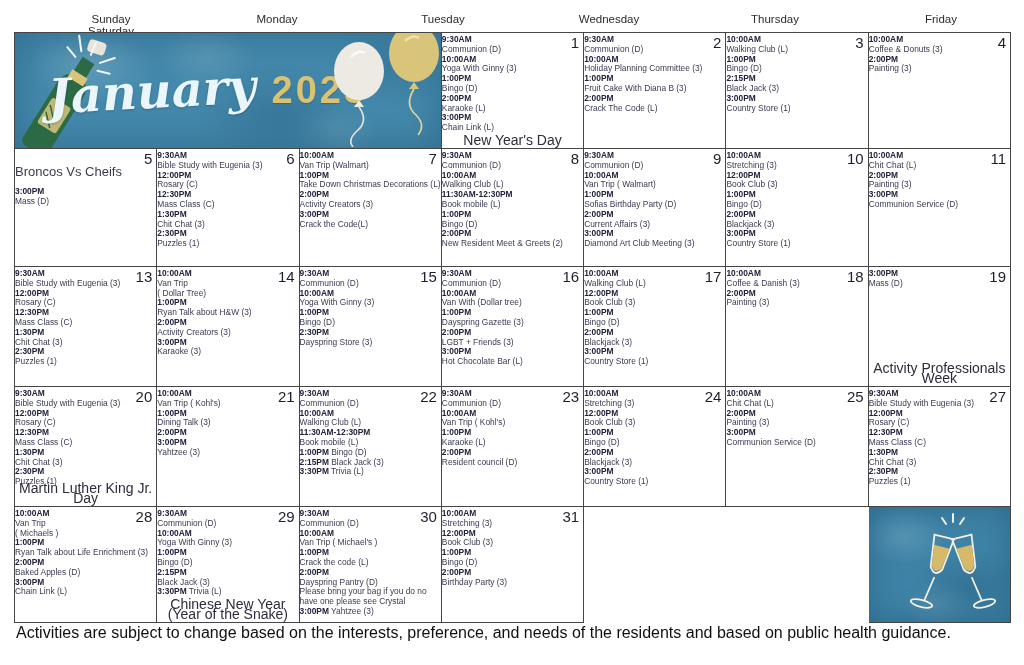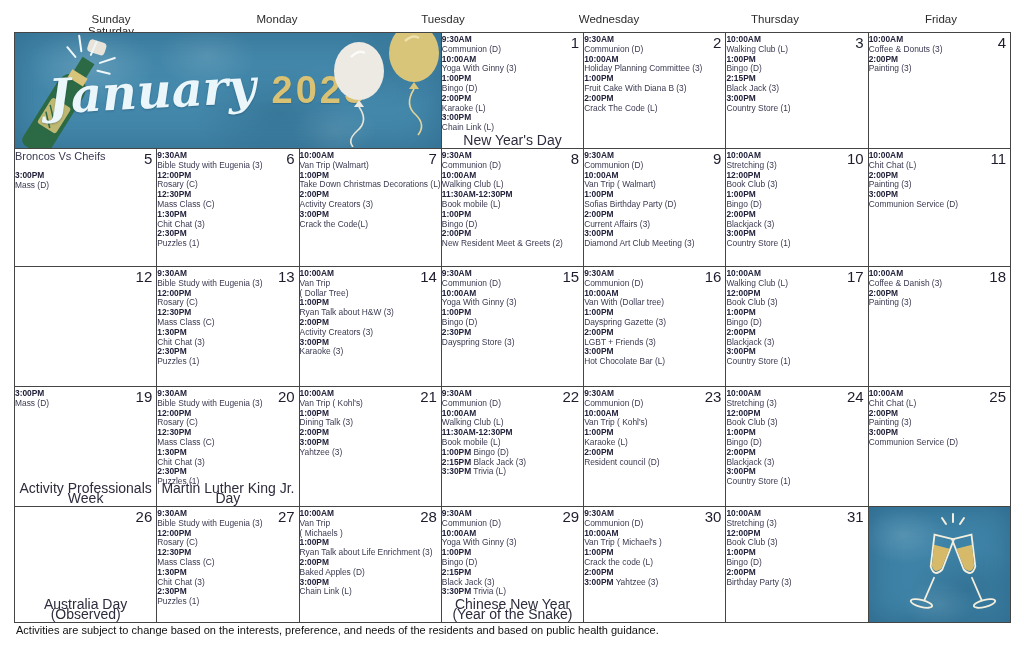--- a/index.html
+++ b/index.html
@@ -12,21 +12,21 @@
         grid-template-columns:repeat(7,1fr);
         grid-template-rows:116px 118px 120px 120px 116px;
         border-top:1px solid #454545;border-left:1px solid #454545;}
   .cell{position:relative;border-right:1px solid #454545;border-bottom:1px solid #454545;
         background:#ffffff;overflow:hidden;}
   .num{position:absolute;top:1px;right:4px;font-size:15px;color:#1d1d2d;z-index:2;}
   .evs{position:relative;padding-top:2px;text-align:left;z-index:1;}
   .ev{font-size:8.4px;line-height:9.8px;color:#3a3a52;}
   .ev .t{font-weight:bold;color:#22223c;}
   .ev .n{white-space:pre-line;}
-  .headline{font-size:11px;line-height:10px;color:#3a3a52;margin-bottom:10px;}
+  .headline{font-size:13px;line-height:10px;color:#3a3a52;margin-bottom:10px;margin-top:16px;}
   .note{position:absolute;left:0;right:0;bottom:3px;text-align:center;font-size:14px;
         line-height:10px;color:#2c2c3c;white-space:pre-line;}
   
   .banner{position:relative;grid-column:1/span 3;grid-row:1;
         border-right:1px solid #454545;border-bottom:1px solid #454545;
         background-color:#4489ac;
         background-image:
           radial-gradient(ellipse 90px 55px at 18% 28%,rgba(255,255,255,.16),transparent 70%),
           radial-gradient(ellipse 120px 70px at 62% 70%,rgba(16,62,92,.22),transparent 72%),
           radial-gradient(ellipse 70px 45px at 45% 20%,rgba(255,255,255,.12),transparent 70%),
@@ -45,21 +45,21 @@
   
   .imgcell{position:relative;grid-column:7;grid-row:5;
         border-right:1px solid #454545;border-bottom:1px solid #454545;
         background-color:#3e83a7;
         background-image:
           radial-gradient(ellipse 60px 40px at 25% 25%,rgba(255,255,255,.13),transparent 70%),
           radial-gradient(ellipse 80px 55px at 70% 70%,rgba(16,60,90,.22),transparent 72%),
           radial-gradient(ellipse 50px 35px at 50% 85%,rgba(255,255,255,.10),transparent 70%);
         box-shadow:inset 0 0 30px rgba(15,55,85,.35);overflow:hidden;}
   .glasses-svg{position:absolute;right:2px;bottom:4px;}
-  .page-footer{position:absolute;left:16px;top:624px;font-size:11px;color:#101010;}
+  .page-footer{position:absolute;left:16px;top:624px;font-size:16px;color:#101010;}
 </style>
 </head>
 <body>
 
 <div class="page">
 
   <div class="weekday-row">
       <div class="wd">Sunday</div>
       <div class="wd">Monday</div>
       <div class="wd">Tuesday</div>
@@ -226,24 +226,20 @@
       </div>
       <div class="cell">
         <div class="num">11</div>
         <div class="evs">
           <div class="ev"><span class="t">10:00AM</span><br><span class="n">Chit Chat (L)</span></div>
           <div class="ev"><span class="t">2:00PM</span><br><span class="n">Painting (3)</span></div>
           <div class="ev"><span class="t">3:00PM</span><br><span class="n">Communion Service (D)</span></div>
         </div>
       </div>
       <div class="cell">
-        <div class="num">12</div>
-        <div class="evs"></div>
-      </div>
-      <div class="cell">
         <div class="num">13</div>
         <div class="evs">
           <div class="ev"><span class="t">9:30AM</span><br><span class="n">Bible Study with Eugenia (3)</span></div>
           <div class="ev"><span class="t">12:00PM</span><br><span class="n">Rosary (C)</span></div>
           <div class="ev"><span class="t">12:30PM</span><br><span class="n">Mass Class (C)</span></div>
           <div class="ev"><span class="t">1:30PM</span><br><span class="n">Chit Chat (3)</span></div>
           <div class="ev"><span class="t">2:30PM</span><br><span class="n">Puzzles (1)</span></div>
         </div>
       </div>
       <div class="cell">
@@ -351,25 +347,20 @@
       </div>
       <div class="cell">
         <div class="num">25</div>
         <div class="evs">
           <div class="ev"><span class="t">10:00AM</span><br><span class="n">Chit Chat (L)</span></div>
           <div class="ev"><span class="t">2:00PM</span><br><span class="n">Painting (3)</span></div>
           <div class="ev"><span class="t">3:00PM</span><br><span class="n">Communion Service (D)</span></div>
         </div>
       </div>
       <div class="cell">
-        <div class="num">26</div>
-        <div class="evs"></div>
-        <div class="note">Australia Day (Observed)</div>
-      </div>
-      <div class="cell">
         <div class="num">27</div>
         <div class="evs">
           <div class="ev"><span class="t">9:30AM</span><br><span class="n">Bible Study with Eugenia (3)</span></div>
           <div class="ev"><span class="t">12:00PM</span><br><span class="n">Rosary (C)</span></div>
           <div class="ev"><span class="t">12:30PM</span><br><span class="n">Mass Class (C)</span></div>
           <div class="ev"><span class="t">1:30PM</span><br><span class="n">Chit Chat (3)</span></div>
           <div class="ev"><span class="t">2:30PM</span><br><span class="n">Puzzles (1)</span></div>
         </div>
       </div>
       <div class="cell">
@@ -393,21 +384,22 @@
         </div>
         <div class="note">Chinese New Year
 (Year of the Snake)</div>
       </div>
       <div class="cell">
         <div class="num">30</div>
         <div class="evs">
           <div class="ev"><span class="t">9:30AM</span><br><span class="n">Communion (D)</span></div>
           <div class="ev"><span class="t">10:00AM</span><br><span class="n">Van Trip ( Michael's )</span></div>
           <div class="ev"><span class="t">1:00PM</span><br><span class="n">Crack the code (L)</span></div>
-          <div class="ev"><span class="t">2:00PM</span><br></div>
+          <div class="ev"><span class="t">2:00PM</span><br><span class="n">Dayspring Pantry (D)
+Please bring your bag if you do no have one please see Crystal</span></div>
           <div class="ev"><span class="t">3:00PM</span><span class="n"> Yahtzee (3)</span></div>
         </div>
       </div>
       <div class="cell">
         <div class="num">31</div>
         <div class="evs">
           <div class="ev"><span class="t">10:00AM</span><br><span class="n">Stretching (3)</span></div>
           <div class="ev"><span class="t">12:00PM</span><br><span class="n">Book Club (3)</span></div>
           <div class="ev"><span class="t">1:00PM</span><br><span class="n">Bingo (D)</span></div>
           <div class="ev"><span class="t">2:00PM</span><br><span class="n">Birthday Party (3)</span></div>

